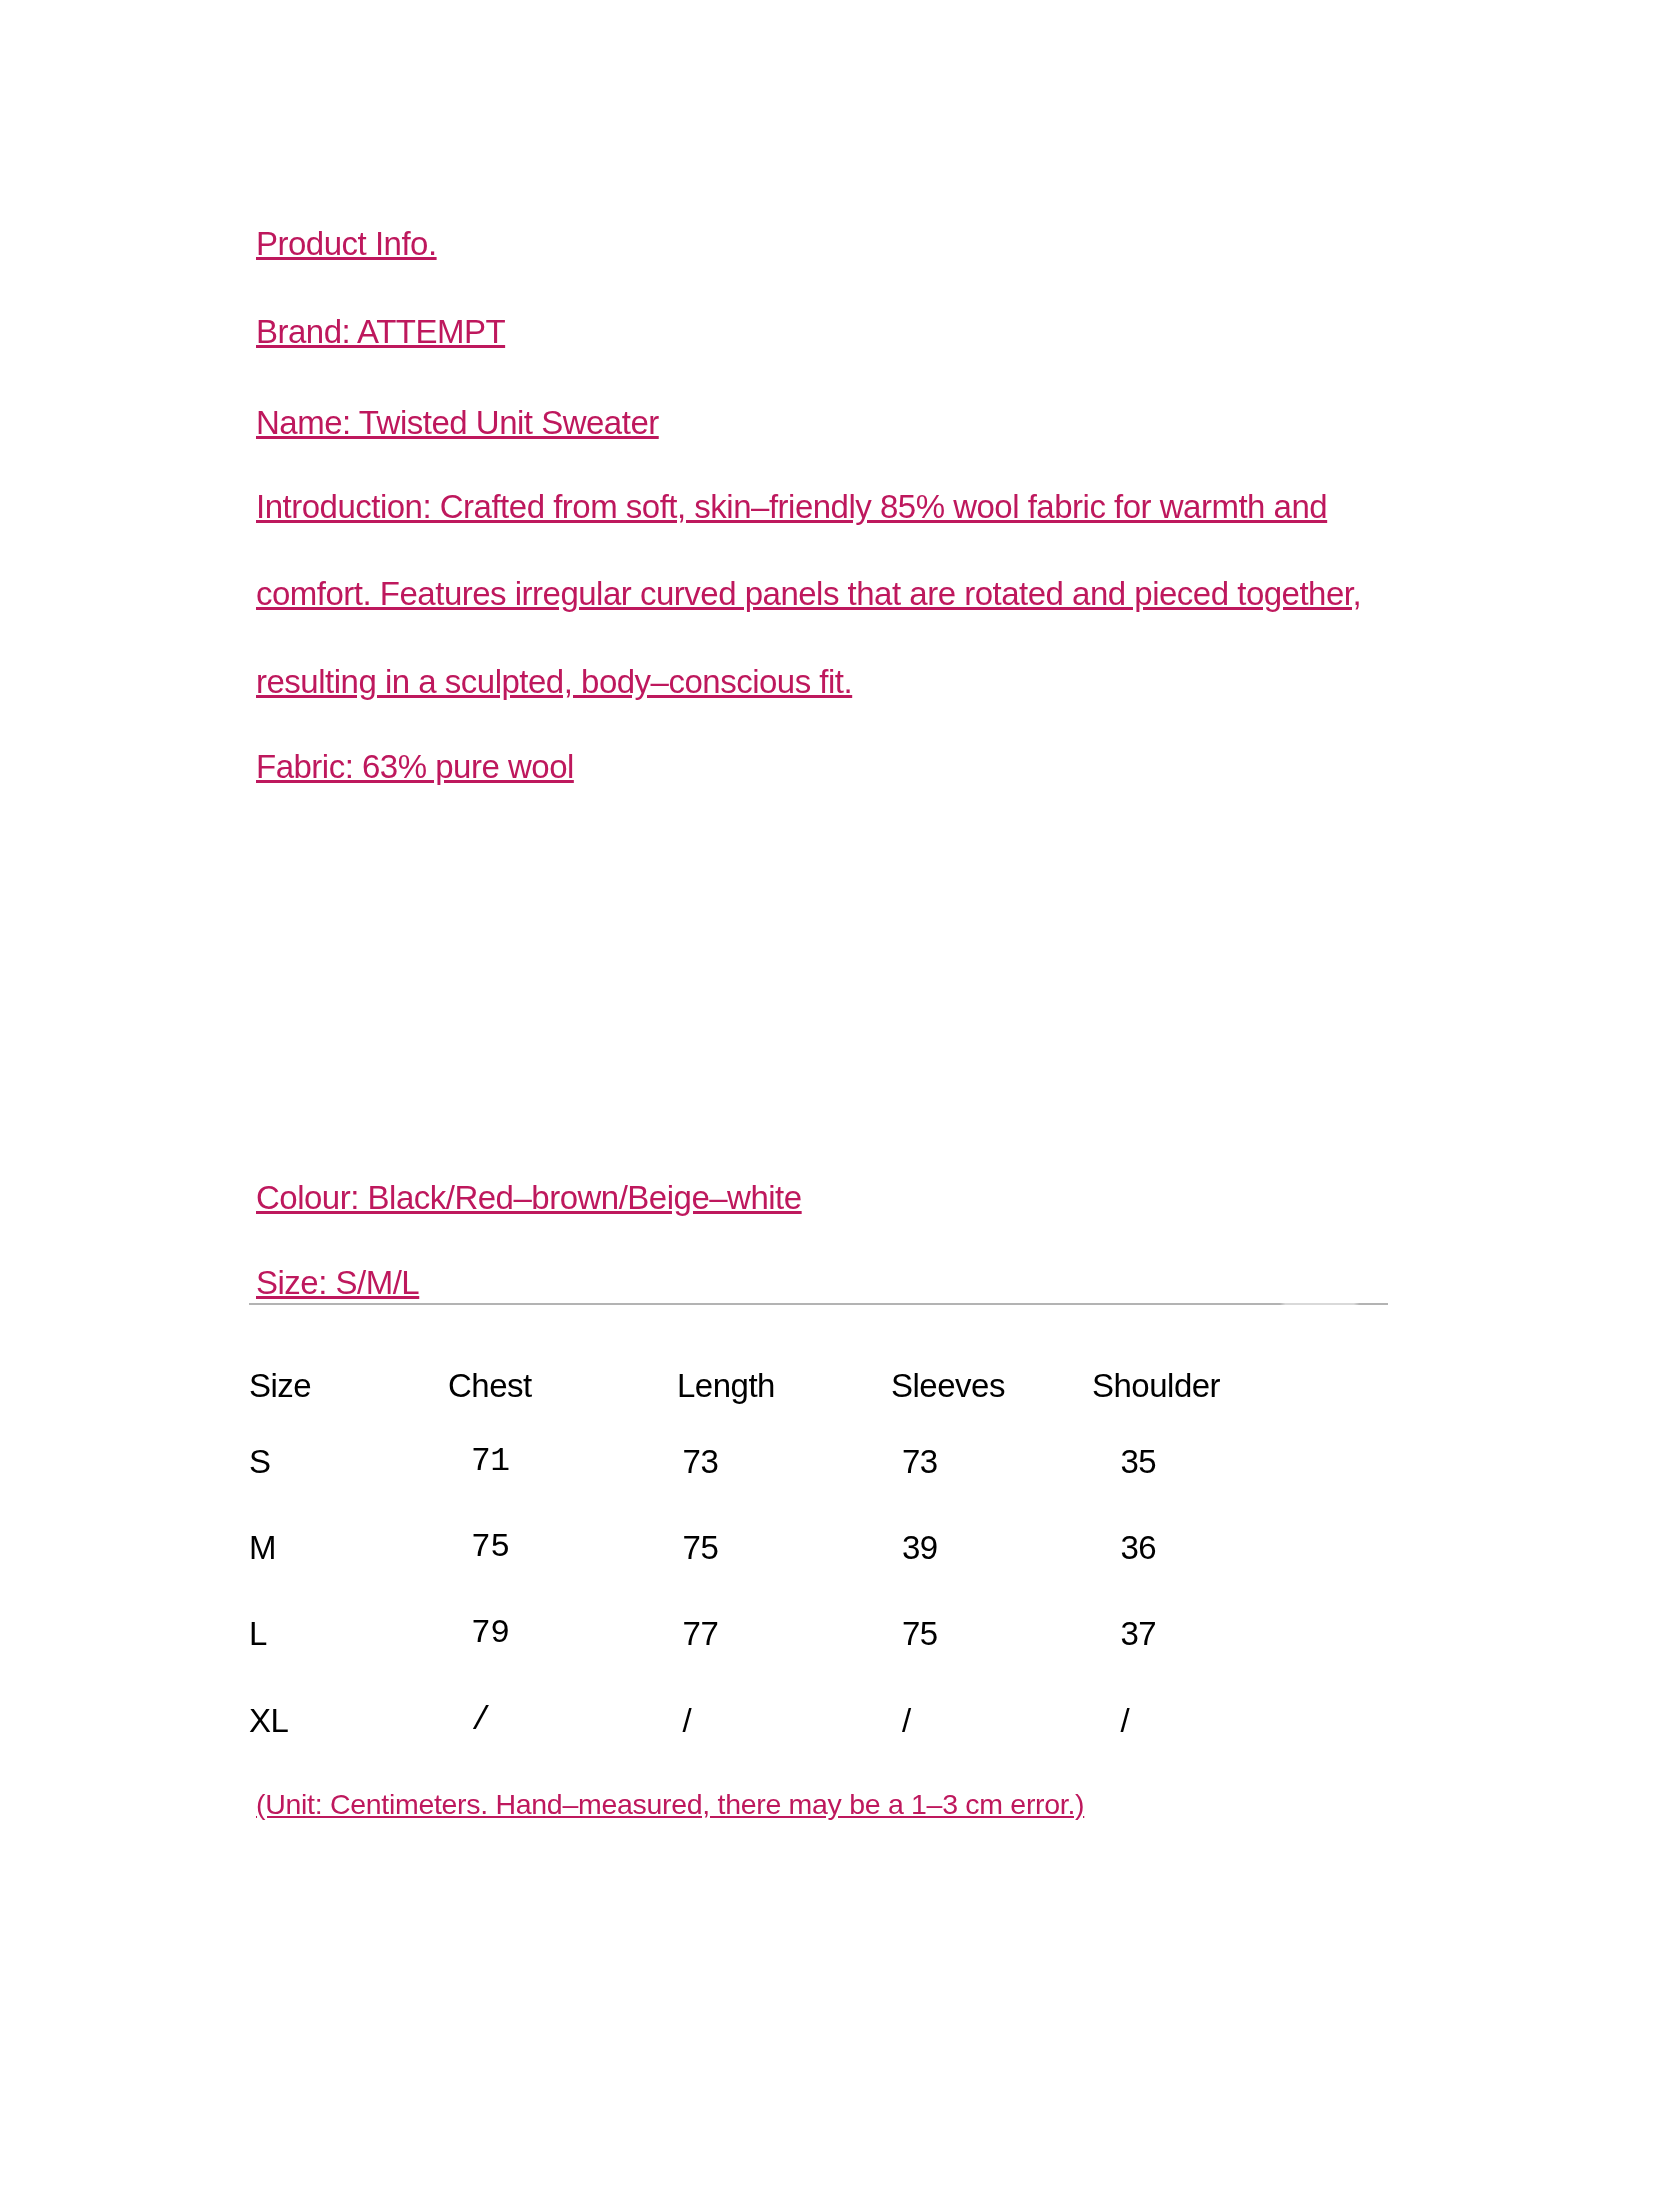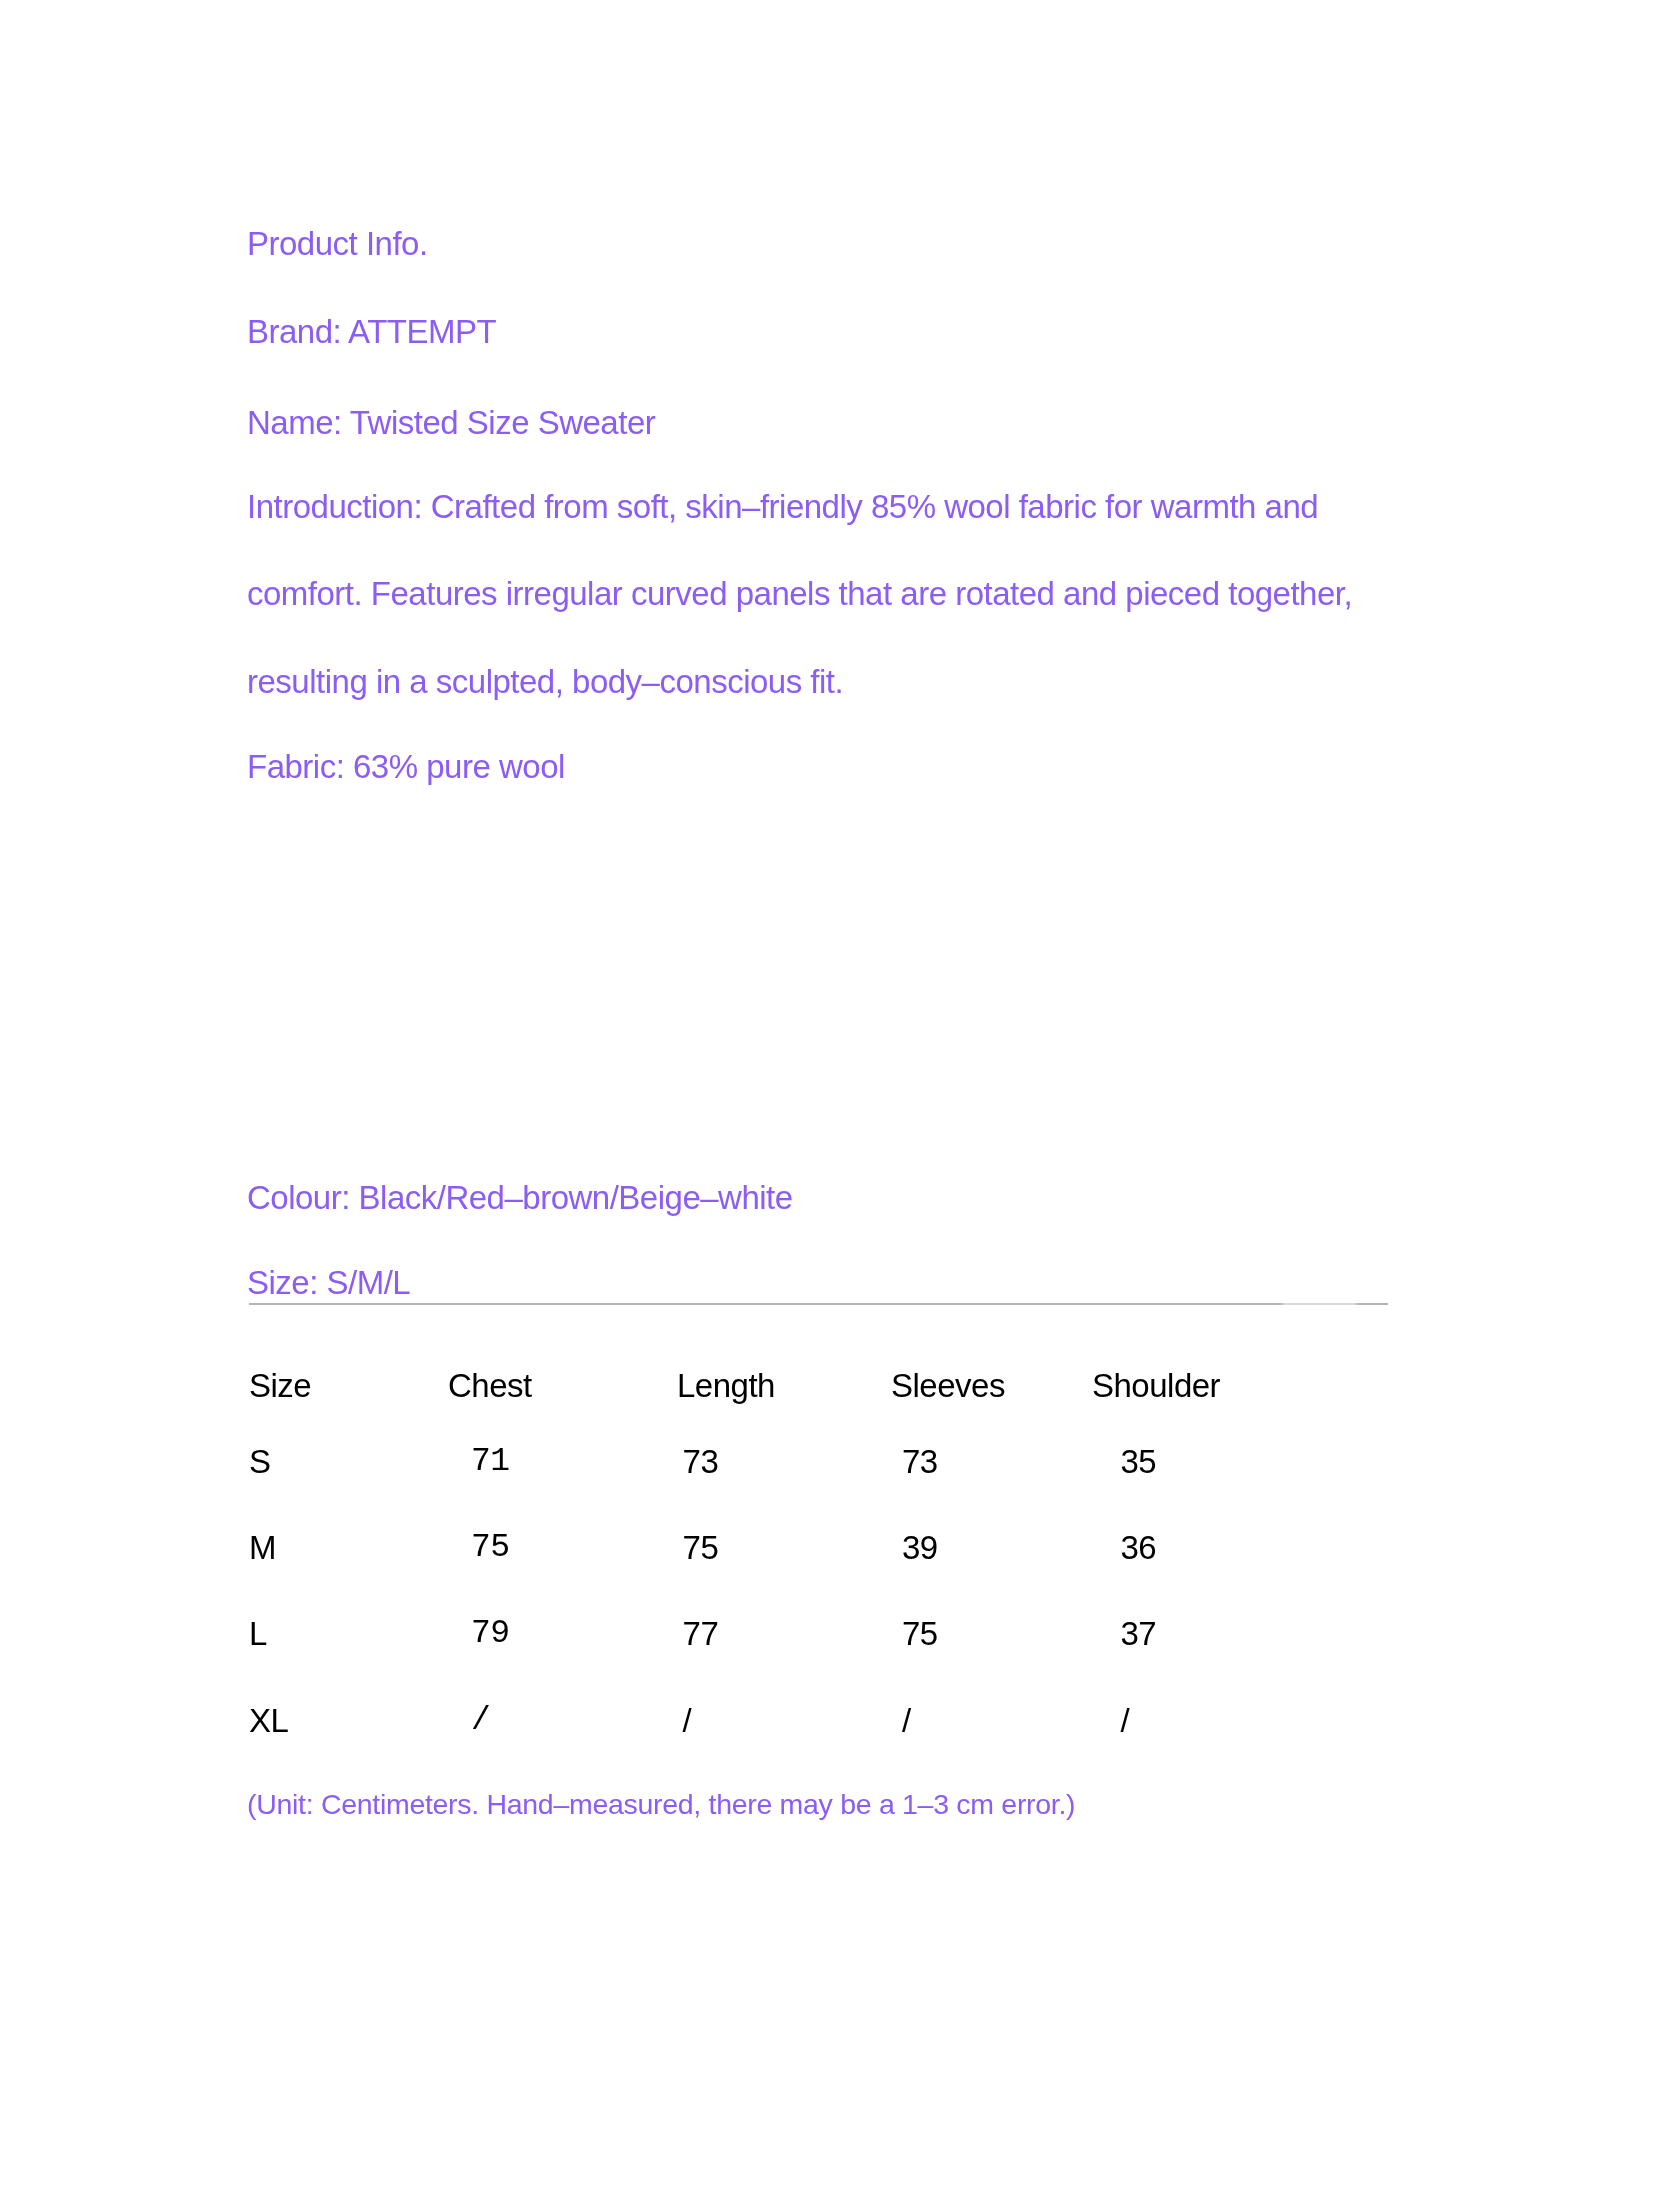--- a/index.html
+++ b/index.html
@@ -14,26 +14,27 @@
     overflow: hidden;
     font-family: "Liberation Sans", sans-serif;
     color: #000000;
   }
   .page {
     position: absolute;
     inset: 0;
   }
   .line {
     position: absolute;
-    left: 247px;
+    left: 256px;
     font-size: 33px;
     letter-spacing: -0.5px;
     line-height: normal;
     white-space: pre;
-    color: #8b5cf6;
+    color: #be185d;
+    text-decoration: underline;
   }
   .title {
     font-size: 33px;
     font-weight: 500;
   }
   .note {
     font-size: 28.5px;
     letter-spacing: -0.3px;
   }
   .rule {
@@ -75,21 +76,21 @@
 </style>
 </head>
 <body>
 
 <div class="page">
 
   <div class="line title" style="top:225px">Product Info.</div>
 
   <div class="line" style="top:313px">Brand: ATTEMPT</div>
 
-  <div class="line" style="top:404px">Name: Twisted Size Sweater</div>
+  <div class="line" style="top:404px">Name: Twisted Unit Sweater</div>
 
   <div class="line" style="top:488px">Introduction: Crafted from soft, skin–friendly 85% wool fabric for warmth and</div>
 
   <div class="line" style="top:575px">comfort. Features irregular curved panels that are rotated and pieced together,</div>
 
   <div class="line" style="top:663px">resulting in a sculpted, body–conscious fit.</div>
 
   <div class="line" style="top:748px">Fabric: 63% pure wool</div>
 
 

